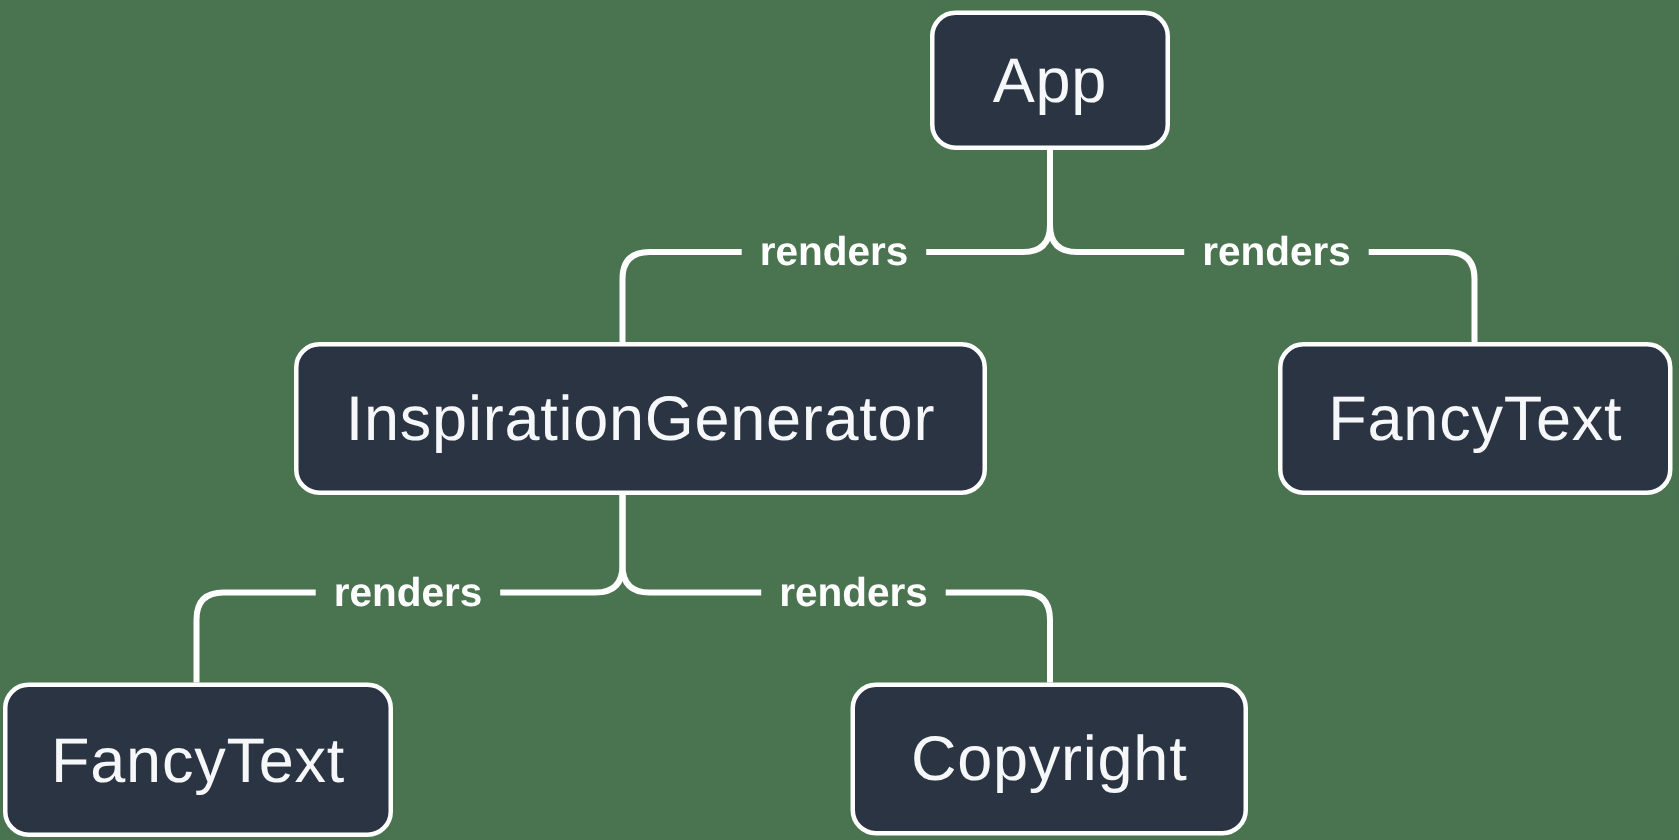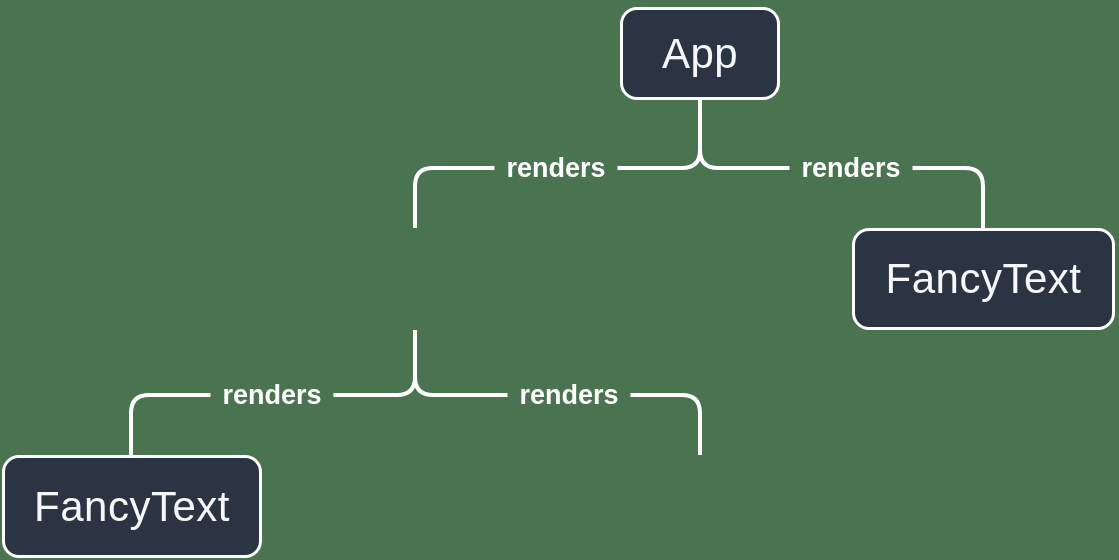--- a/index.html
+++ b/index.html
@@ -75,28 +75,34 @@
     <path d="M 700 100 V 150 Q 700 168 682 168 H 433 Q 415 168 415 186 V 228"></path>
     <path d="M 700 100 V 150 Q 700 168 718 168 H 965 Q 983 168 983 186 V 228"></path>
     <path d="M 415 330 V 377 Q 415 395 397 395 H 149 Q 131 395 131 413 V 455"></path>
     <path d="M 415 330 V 377 Q 415 395 433 395 H 682 Q 700 395 700 413 V 455"></path>
   </svg>
 
   <div class="node n-app">
     <span>App</span>
   </div>
 
+  <div class="node n-inspiration-generator">
+    <span>InspirationGenerator</span>
+  </div>
 
   <div class="node n-fancy-text-top">
     <span>FancyText</span>
   </div>
 
   <div class="node n-fancy-text-bottom">
     <span>FancyText</span>
   </div>
 
+  <div class="node n-copyright">
+    <span>Copyright</span>
+  </div>
 
   <div class="edge-label el-0">renders</div>
   <div class="edge-label el-1">renders</div>
   <div class="edge-label el-2">renders</div>
   <div class="edge-label el-3">renders</div>
 
 </div>
 
 </body></html>

